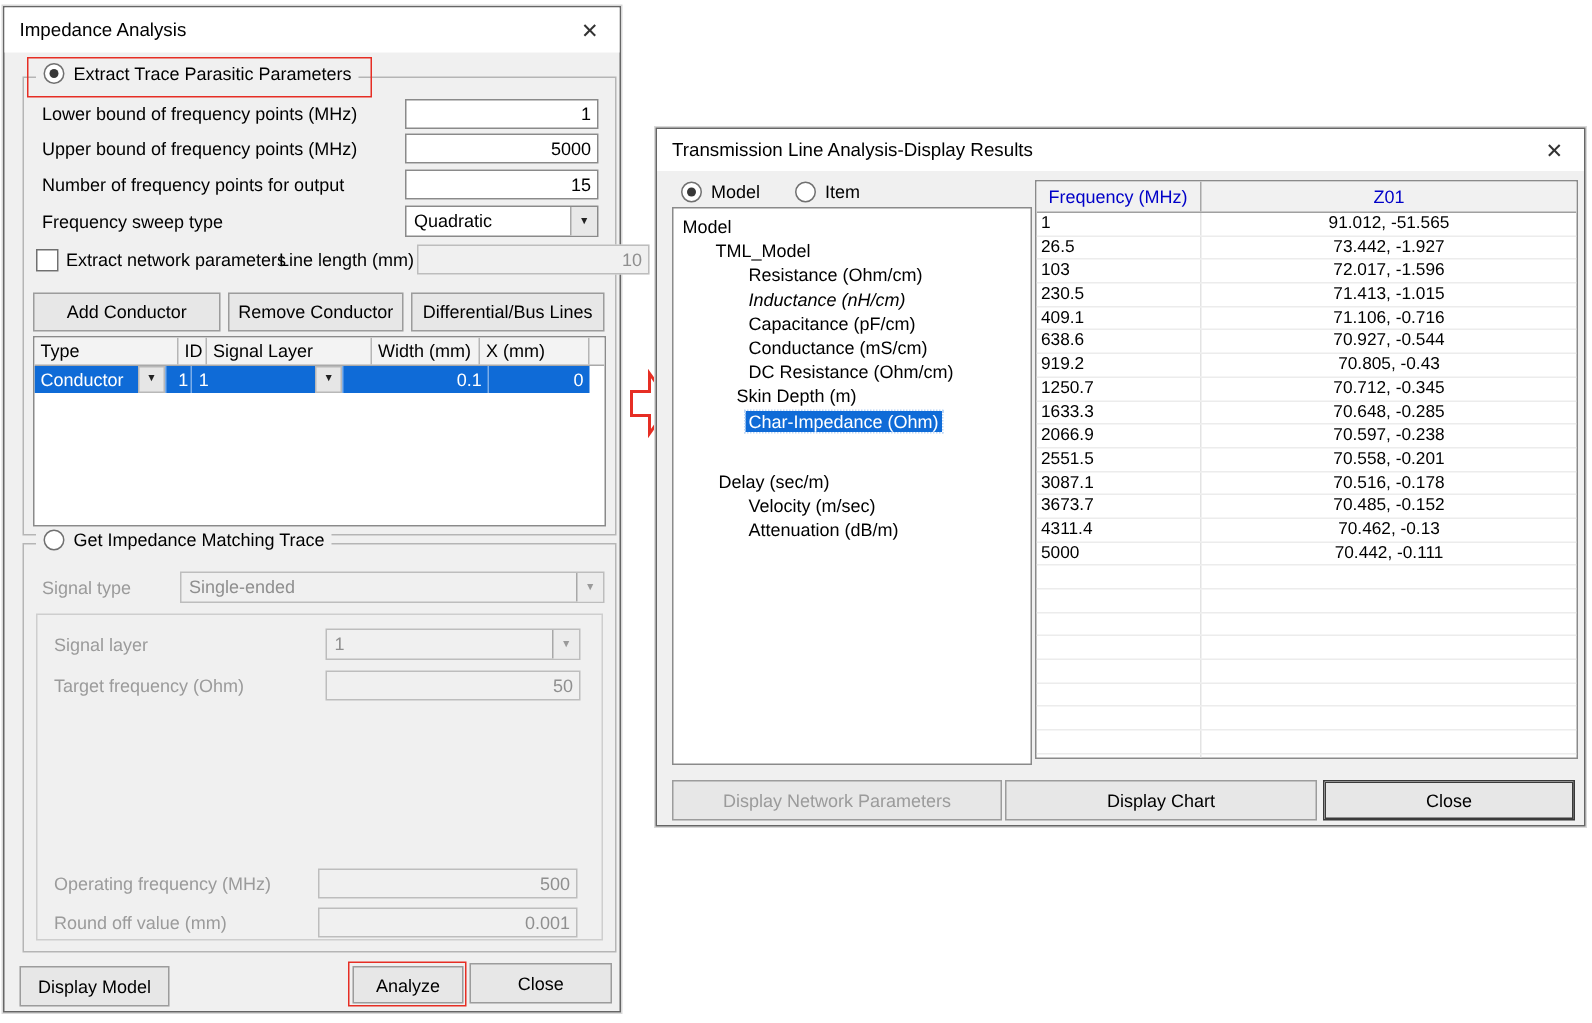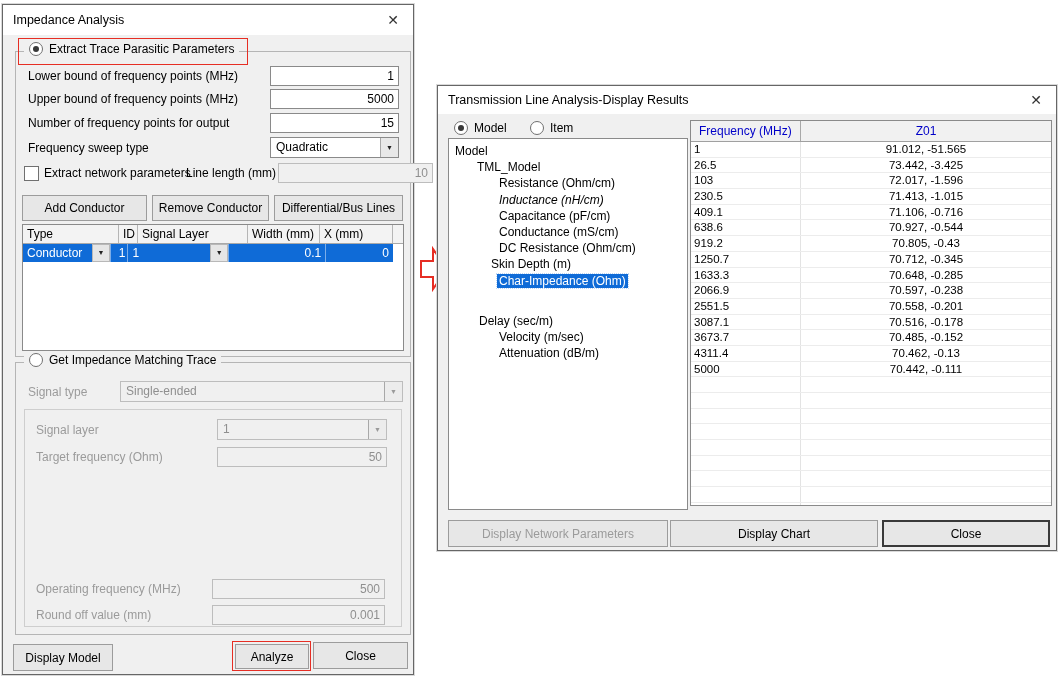--- a/index.html
+++ b/index.html
@@ -181,40 +181,40 @@
     </div>
 
     <div class="treebox" style="left:10px;top:52px;width:238px;height:366px;">
       <div class="tree-item" style="padding-left: 4px;"><span>Model</span></div>
         <div class="tree-item" style="padding-left: 26px;"><span>TML_Model</span></div>
         <div class="tree-item" style="padding-left: 48px;"><span>Resistance (Ohm/cm)</span></div>
         <div class="tree-item" style="padding-left: 48px; font-style: italic;"><span>Inductance (nH/cm)</span></div>
         <div class="tree-item" style="padding-left: 48px;"><span>Capacitance (pF/cm)</span></div>
         <div class="tree-item" style="padding-left: 48px;"><span>Conductance (mS/cm)</span></div>
         <div class="tree-item" style="padding-left: 48px;"><span>DC Resistance (Ohm/cm)</span></div>
-        <div class="tree-item" style="padding-left: 40px;"><span>Skin Depth (m)</span></div>
+        <div class="tree-item" style="padding-left: 24px; margin-left: 16px;"><span>Skin Depth (m)</span></div>
         <div class="tree-item selected" style="padding-left: 48px;"><span>Char-Impedance (Ohm)</span></div>
         <div class="tree-item" style="padding-left: 28px; margin-top: 24px;"><span>Delay (sec/m)</span></div>
         <div class="tree-item" style="padding-left: 48px;"><span>Velocity (m/sec)</span></div>
         <div class="tree-item" style="padding-left: 48px;"><span>Attenuation (dB/m)</span></div>
     </div>
 
     <div class="rtable" style="left:252px;top:34px;width:360px;height:384px;">
       <div class="rt-head">
         <div class="h1">Frequency (MHz)</div>
         <div class="h2">Z01</div>
       </div>
       <div>
         <div class="rt-row">
             <div class="c1">1</div>
             <div class="c2">91.012,  -51.565</div>
           </div>
           <div class="rt-row">
             <div class="c1">26.5</div>
-            <div class="c2">73.442,  -3.425</div>
+            <div class="c2">73.442,  -1.927</div>
           </div>
           <div class="rt-row">
             <div class="c1">103</div>
             <div class="c2">72.017,  -1.596</div>
           </div>
           <div class="rt-row">
             <div class="c1">230.5</div>
             <div class="c2">71.413,  -1.015</div>
           </div>
           <div class="rt-row">

